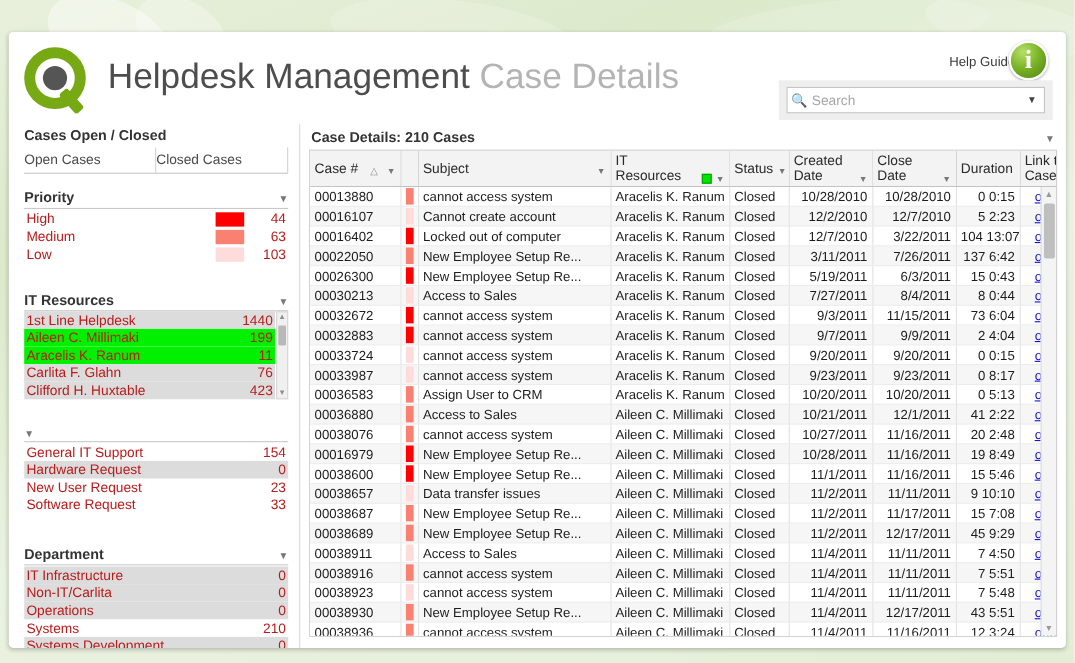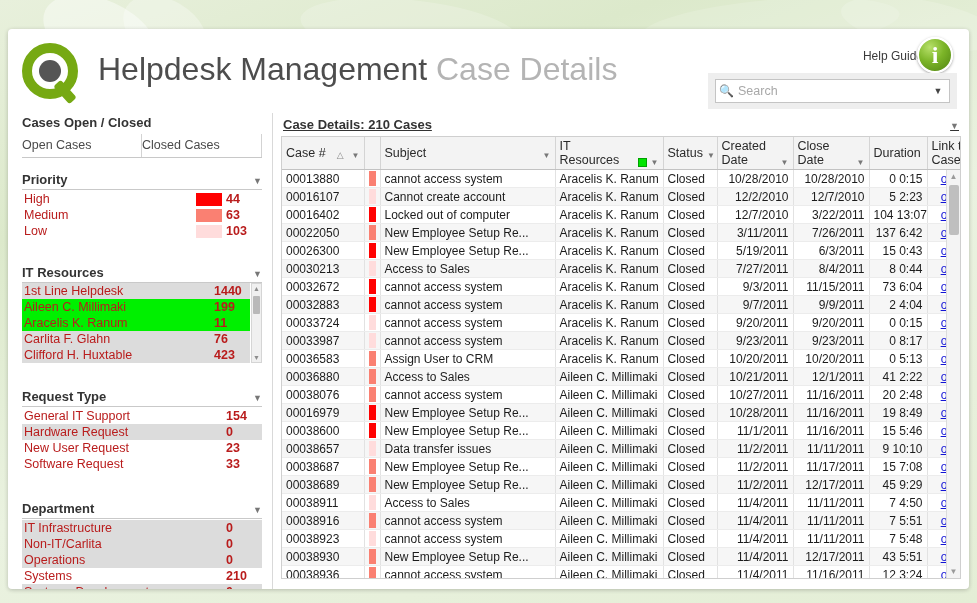--- a/index.html
+++ b/index.html
@@ -151,21 +151,21 @@
   .kv-list { margin-top: 1px; }
   .kv-row {
     display: flex; align-items: center;
     height: 16px; font-size: 12.5px; color: #b91c1c;
     padding: 0 2px 0 2px;
   }
   .kv-row.shade { background: #dcdcdc; }
   .kv-row.hi { background: #00f000; }
   .kv-label { flex: 1; white-space: nowrap; overflow: hidden; }
   .kv-swatch { width: 26px; height: 13px; margin: 0 4px; }
-  .kv-value { min-width: 34px; text-align: left; font-weight: bold; }
+  .kv-value { min-width: 34px; text-align: right; }
 
   .list-scroll {
     position: relative;
     padding-right: 12px;
   }
   .mini-scrollbar {
     position: absolute; right: 0; top: 0;
     width: 11px; height: 100%;
     background: #f0f0f0; border: 1px solid #d5d5d5;
   }
@@ -179,21 +179,20 @@
 
   
   .main-panel {
     flex: 1; padding: 2px 8px 0 8px;
     position: relative; overflow: hidden;
   }
   .main-head {
     display: flex; align-items: baseline;
     font-size: 13px; font-weight: bold; color: #333;
     padding: 2px 2px 4px 2px;
-    text-decoration: underline;
   }
   .main-head .mtitle { flex: 1; }
 
   .grid-wrap {
     position: relative;
     border: 1px solid #cfcfcf;
     height: 443px;
     overflow: hidden;
     background: #ffffff;
   }
@@ -359,21 +358,20 @@
           <div class="mini-scrollbar">
             <div class="arrow">▲</div>
             <div class="thumb"></div>
             <div class="arrow" style="position:absolute;bottom:0;width:100%;">▼</div>
           </div>
         </div>
       </div>
 
       <div class="section" style="margin-top:26px;">
         <div class="section-head">
-          <span class="sname">Request Type</span>
           <span class="section-caret">▼</span>
         </div>
         <div class="kv-list">
           <div class="kv-row">
             <span class="kv-label">General IT Support</span>
             <span class="kv-value">154</span>
           </div>
           <div class="kv-row shade">
             <span class="kv-label">Hardware Request</span>
             <span class="kv-value">0</span>

